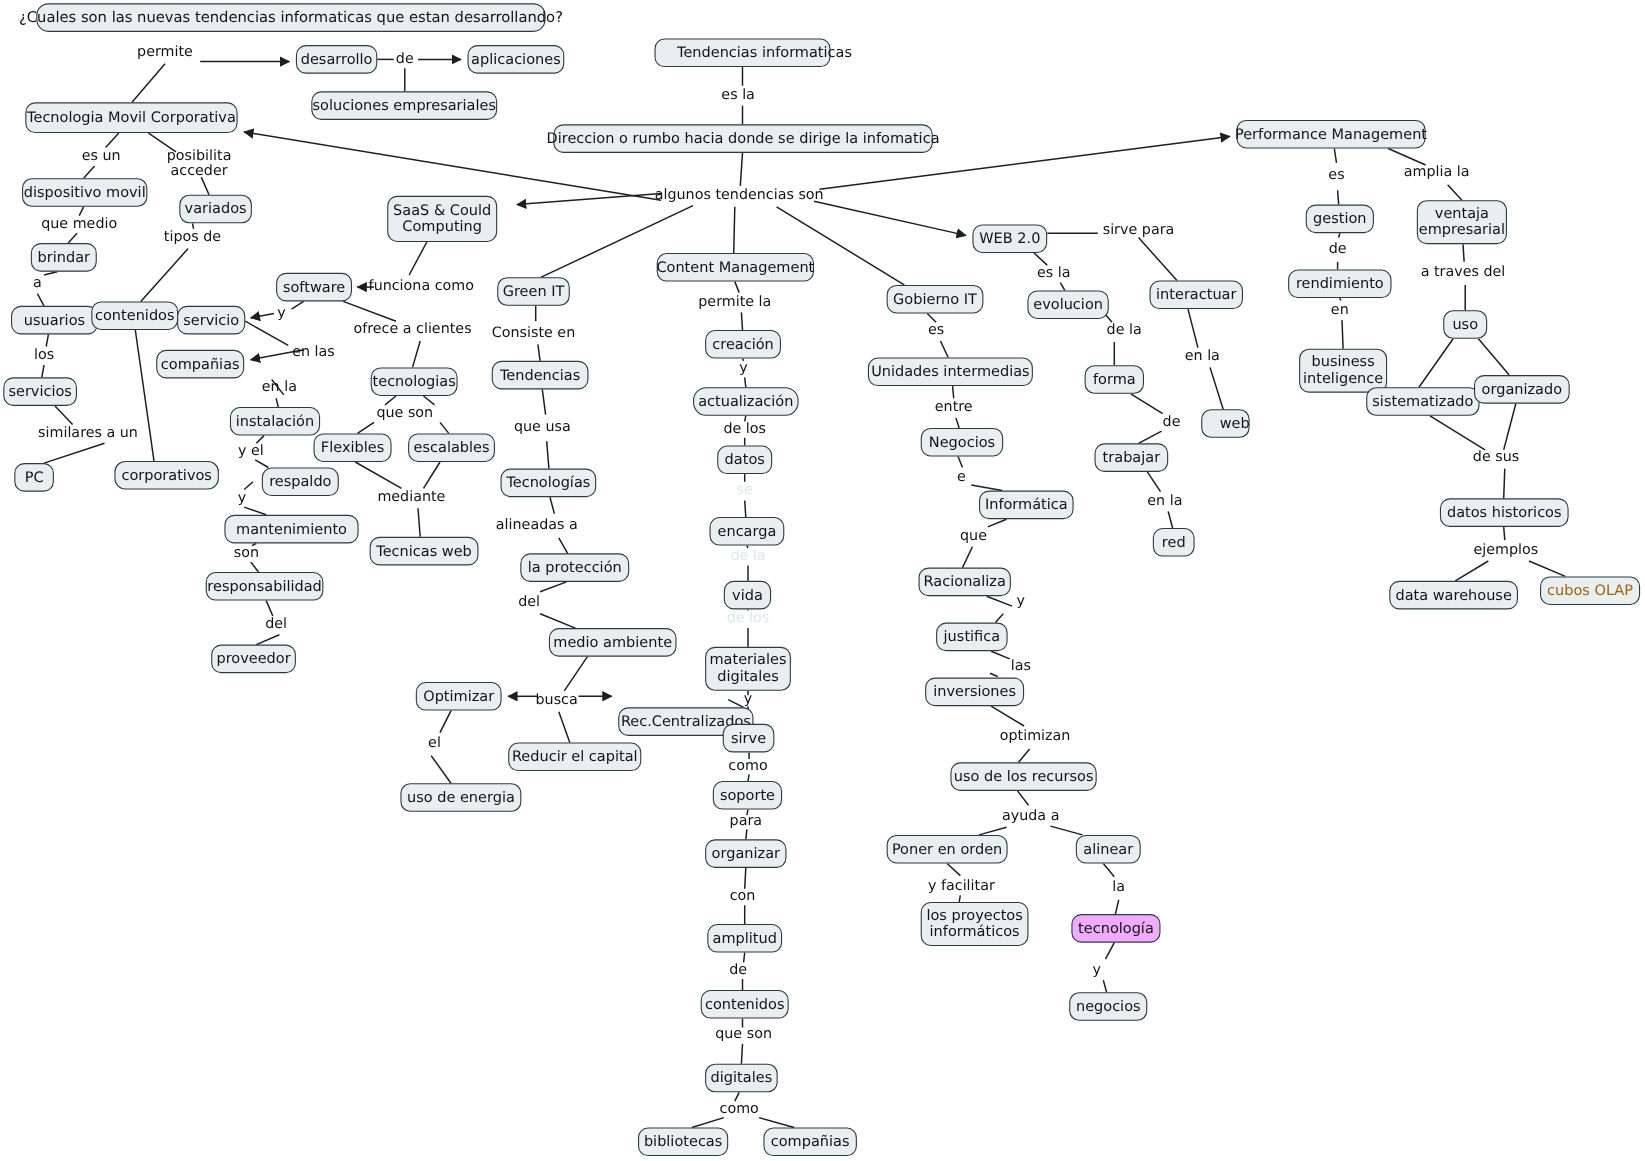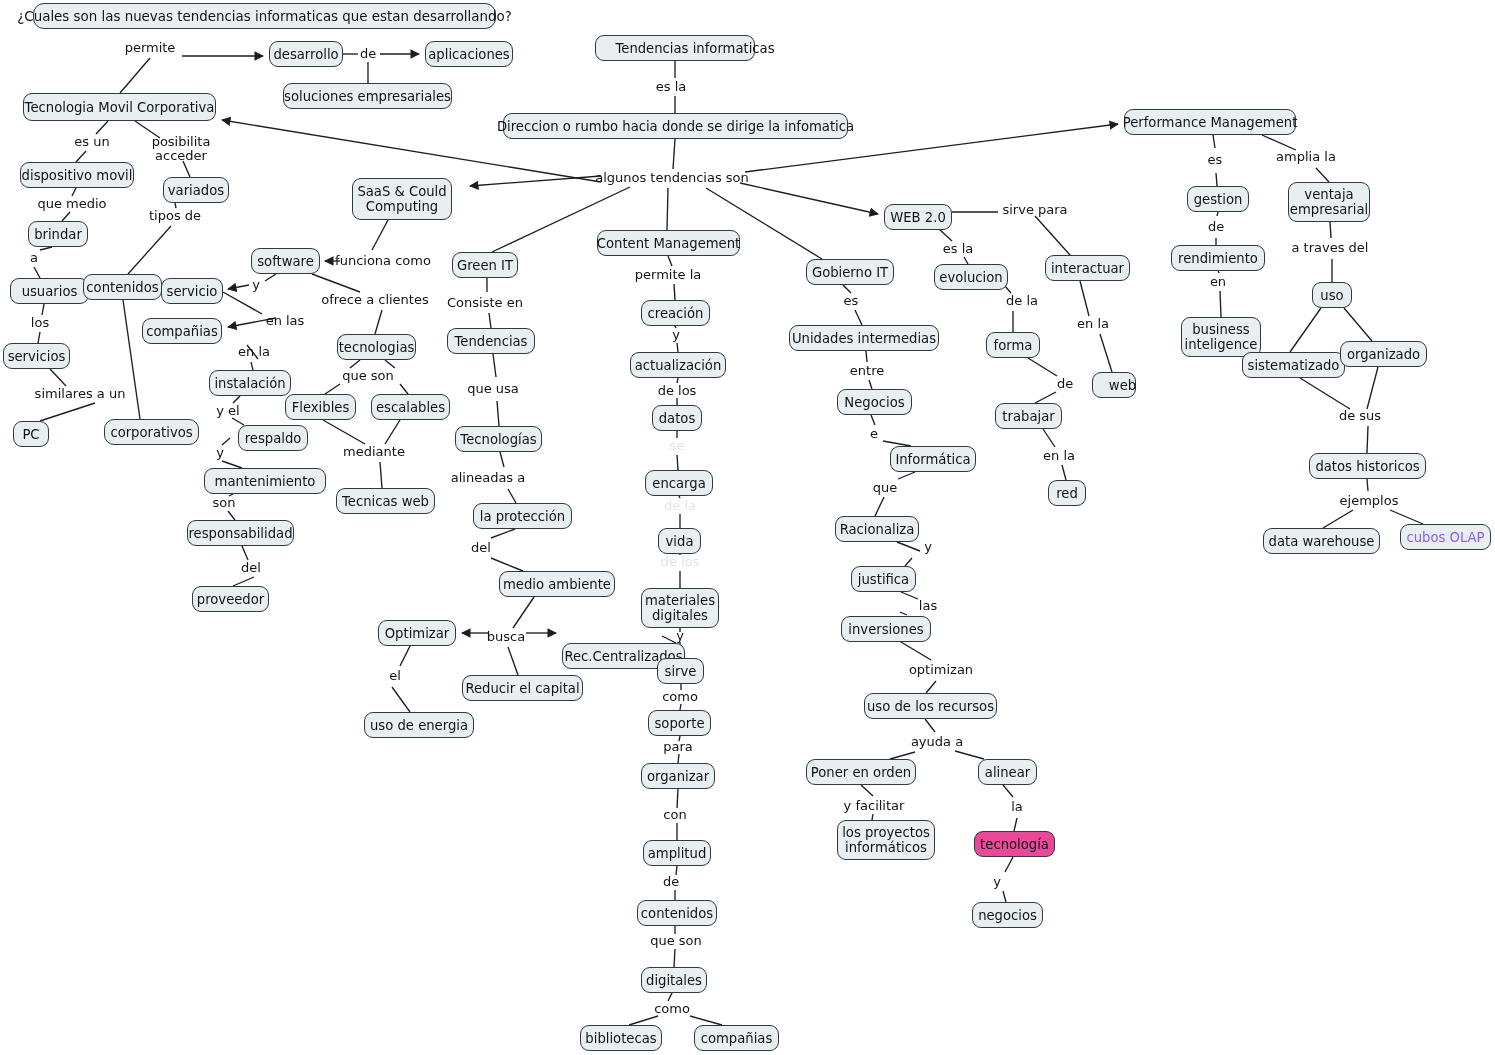--- a/index.html
+++ b/index.html
@@ -250,21 +250,21 @@
       <div class="node" style="left: 455px; top: 426px; width: 87px; height: 26px; background: rgb(233, 239, 241); border-color: rgb(44, 59, 66); color: rgb(16, 20, 24);">Tecnologías</div>
       <div class="node" style="left: 473px; top: 503px; width: 99px; height: 26px; background: rgb(233, 239, 241); border-color: rgb(44, 59, 66); color: rgb(16, 20, 24);">la protección</div>
       <div class="node" style="left: 499px; top: 571px; width: 116px; height: 26px; background: rgb(233, 239, 241); border-color: rgb(44, 59, 66); color: rgb(16, 20, 24);">medio ambiente</div>
       <div class="node" style="left: 378px; top: 620px; width: 78px; height: 26px; background: rgb(233, 239, 241); border-color: rgb(44, 59, 66); color: rgb(16, 20, 24);">Optimizar</div>
       <div class="node" style="left: 462px; top: 675px; width: 121px; height: 26px; background: rgb(233, 239, 241); border-color: rgb(44, 59, 66); color: rgb(16, 20, 24);">Reducir el capital</div>
       <div class="node" style="left: 364px; top: 712px; width: 110px; height: 26px; background: rgb(233, 239, 241); border-color: rgb(44, 59, 66); color: rgb(16, 20, 24);">uso de energia</div>
       <div class="node" style="left: 595px; top: 35px; width: 160px; height: 26px; background: rgb(233, 239, 241); border-color: rgb(44, 59, 66); color: rgb(16, 20, 24); padding-left: 48px;">Tendencias informaticas</div>
       <div class="node" style="left: 503px; top: 113px; width: 345px; height: 26px; background: rgb(233, 239, 241); border-color: rgb(44, 59, 66); color: rgb(16, 20, 24);">Direccion o rumbo hacia donde se dirige la infomatica</div>
       <div class="node" style="left: 597px; top: 230px; width: 143px; height: 26px; background: rgb(233, 239, 241); border-color: rgb(44, 59, 66); color: rgb(16, 20, 24);">Content Management</div>
       <div class="node" style="left: 641px; top: 300px; width: 69px; height: 26px; background: rgb(233, 239, 241); border-color: rgb(44, 59, 66); color: rgb(16, 20, 24);">creación</div>
-      <div class="node" style="left: 630px; top: 352px; width: 96px; height: 26px; background: rgb(233, 239, 241); border-color: rgb(44, 59, 66); color: rgb(16, 20, 24);">actualización</div>
+      <div class="node" style="left: 630px; top: 352px; width: 96px; height: 26px; background: rgb(233, 239, 241); border-color: rgb(44, 59, 66); color: rgb(16, 20, 24); border-radius: 12px;">actualización</div>
       <div class="node" style="left: 652px; top: 405px; width: 50px; height: 26px; background: rgb(233, 239, 241); border-color: rgb(44, 59, 66); color: rgb(16, 20, 24);">datos</div>
       <div class="node" style="left: 645px; top: 470px; width: 68px; height: 26px; background: rgb(233, 239, 241); border-color: rgb(44, 59, 66); color: rgb(16, 20, 24);">encarga</div>
       <div class="node" style="left: 658px; top: 528px; width: 43px; height: 26px; background: rgb(233, 239, 241); border-color: rgb(44, 59, 66); color: rgb(16, 20, 24);">vida</div>
       <div class="node" style="left: 641px; top: 588px; width: 78px; height: 40px; background: rgb(233, 239, 241); border-color: rgb(44, 59, 66); color: rgb(16, 20, 24);">materiales
 digitales</div>
       <div class="node" style="left: 562px; top: 643px; width: 123px; height: 26px; background: rgb(233, 239, 241); border-color: rgb(44, 59, 66); color: rgb(16, 20, 24);">Rec.Centralizados</div>
       <div class="node" style="left: 657px; top: 658px; width: 47px; height: 26px; background: rgb(233, 239, 241); border-color: rgb(44, 59, 66); color: rgb(16, 20, 24);">sirve</div>
       <div class="node" style="left: 648px; top: 710px; width: 63px; height: 26px; background: rgb(233, 239, 241); border-color: rgb(44, 59, 66); color: rgb(16, 20, 24);">soporte</div>
       <div class="node" style="left: 641px; top: 763px; width: 74px; height: 26px; background: rgb(233, 239, 241); border-color: rgb(44, 59, 66); color: rgb(16, 20, 24);">organizar</div>
       <div class="node" style="left: 643px; top: 840px; width: 68px; height: 26px; background: rgb(233, 239, 241); border-color: rgb(44, 59, 66); color: rgb(16, 20, 24);">amplitud</div>
@@ -284,35 +284,35 @@
       <div class="node" style="left: 837px; top: 389px; width: 75px; height: 26px; background: rgb(233, 239, 241); border-color: rgb(44, 59, 66); color: rgb(16, 20, 24);">Negocios</div>
       <div class="node" style="left: 890px; top: 446px; width: 86px; height: 26px; background: rgb(233, 239, 241); border-color: rgb(44, 59, 66); color: rgb(16, 20, 24);">Informática</div>
       <div class="node" style="left: 835px; top: 516px; width: 84px; height: 26px; background: rgb(233, 239, 241); border-color: rgb(44, 59, 66); color: rgb(16, 20, 24);">Racionaliza</div>
       <div class="node" style="left: 851px; top: 566px; width: 65px; height: 26px; background: rgb(233, 239, 241); border-color: rgb(44, 59, 66); color: rgb(16, 20, 24);">justifica</div>
       <div class="node" style="left: 841px; top: 616px; width: 90px; height: 26px; background: rgb(233, 239, 241); border-color: rgb(44, 59, 66); color: rgb(16, 20, 24);">inversiones</div>
       <div class="node" style="left: 864px; top: 693px; width: 133px; height: 26px; background: rgb(233, 239, 241); border-color: rgb(44, 59, 66); color: rgb(16, 20, 24);">uso de los recursos</div>
       <div class="node" style="left: 806px; top: 759px; width: 110px; height: 26px; background: rgb(233, 239, 241); border-color: rgb(44, 59, 66); color: rgb(16, 20, 24);">Poner en orden</div>
       <div class="node" style="left: 978px; top: 759px; width: 59px; height: 26px; background: rgb(233, 239, 241); border-color: rgb(44, 59, 66); color: rgb(16, 20, 24);">alinear</div>
       <div class="node" style="left: 837px; top: 820px; width: 98px; height: 40px; background: rgb(233, 239, 241); border-color: rgb(44, 59, 66); color: rgb(16, 20, 24);">los proyectos
 informáticos</div>
-      <div class="node" style="left: 974px; top: 831px; width: 81px; height: 26px; background: #ec4899; border-color: rgb(44, 59, 66); color: rgb(16, 20, 24);">tecnología</div>
+      <div class="node" style="left: 974px; top: 831px; width: 81px; height: 26px; background: #f0abfc; border-color: rgb(44, 59, 66); color: rgb(16, 20, 24);">tecnología</div>
       <div class="node" style="left: 972px; top: 902px; width: 71px; height: 26px; background: rgb(233, 239, 241); border-color: rgb(44, 59, 66); color: rgb(16, 20, 24);">negocios</div>
       <div class="node" style="left: 1124px; top: 109px; width: 172px; height: 26px; background: rgb(233, 239, 241); border-color: rgb(44, 59, 66); color: rgb(16, 20, 24);">Performance Management</div>
       <div class="node" style="left: 1187px; top: 186px; width: 62px; height: 26px; background: rgb(233, 239, 241); border-color: rgb(44, 59, 66); color: rgb(16, 20, 24);">gestion</div>
       <div class="node" style="left: 1288px; top: 182px; width: 82px; height: 40px; background: rgb(233, 239, 241); border-color: rgb(44, 59, 66); color: rgb(16, 20, 24);">ventaja
 empresarial</div>
       <div class="node" style="left: 1171px; top: 245px; width: 94px; height: 26px; background: rgb(233, 239, 241); border-color: rgb(44, 59, 66); color: rgb(16, 20, 24);">rendimiento</div>
       <div class="node" style="left: 1312px; top: 282px; width: 40px; height: 26px; background: rgb(233, 239, 241); border-color: rgb(44, 59, 66); color: rgb(16, 20, 24);">uso</div>
       <div class="node" style="left: 1181px; top: 317px; width: 80px; height: 40px; background: rgb(233, 239, 241); border-color: rgb(44, 59, 66); color: rgb(16, 20, 24);">business
 inteligence</div>
       <div class="node" style="left: 1242px; top: 352px; width: 103px; height: 26px; background: rgb(233, 239, 241); border-color: rgb(44, 59, 66); color: rgb(16, 20, 24);">sistematizado</div>
       <div class="node" style="left: 1340px; top: 341px; width: 87px; height: 26px; background: rgb(233, 239, 241); border-color: rgb(44, 59, 66); color: rgb(16, 20, 24);">organizado</div>
       <div class="node" style="left: 1309px; top: 453px; width: 117px; height: 26px; background: rgb(233, 239, 241); border-color: rgb(44, 59, 66); color: rgb(16, 20, 24);">datos historicos</div>
       <div class="node" style="left: 1263px; top: 528px; width: 117px; height: 26px; background: rgb(233, 239, 241); border-color: rgb(44, 59, 66); color: rgb(16, 20, 24);">data warehouse</div>
-      <div class="node" style="left: 1400px; top: 524px; width: 91px; height: 26px; background: rgb(233, 239, 241); border-color: rgb(44, 59, 66); color: #8b5cf6;">cubos OLAP</div>
+      <div class="node" style="left: 1400px; top: 524px; width: 91px; height: 26px; background: rgb(233, 239, 241); border-color: rgb(44, 59, 66); color: #a16207;">cubos OLAP</div>
     </div>
   <div id="labels-layer">
       <div class="lbl" style="left: 150px; top: 48px;">permite</div>
       <div class="lbl" style="left: 368px; top: 54px;">de</div>
       <div class="lbl" style="left: 92px; top: 142px;">es un</div>
       <div class="lbl" style="left: 181px; top: 149px;">posibilita
 acceder</div>
       <div class="lbl" style="left: 72px; top: 204px;">que medio</div>
       <div class="lbl" style="left: 175px; top: 216px;">tipos de</div>
       <div class="lbl" style="left: 34px; top: 258px;">a</div>

